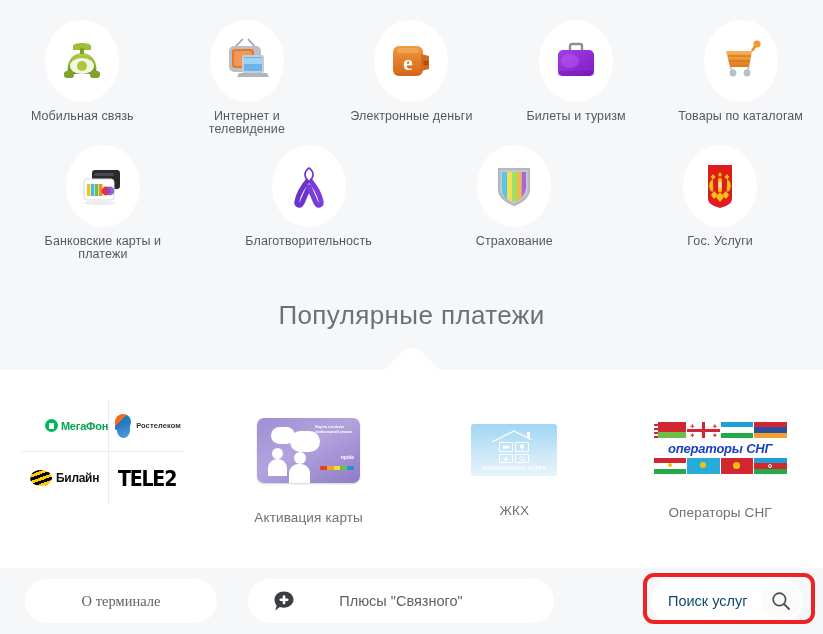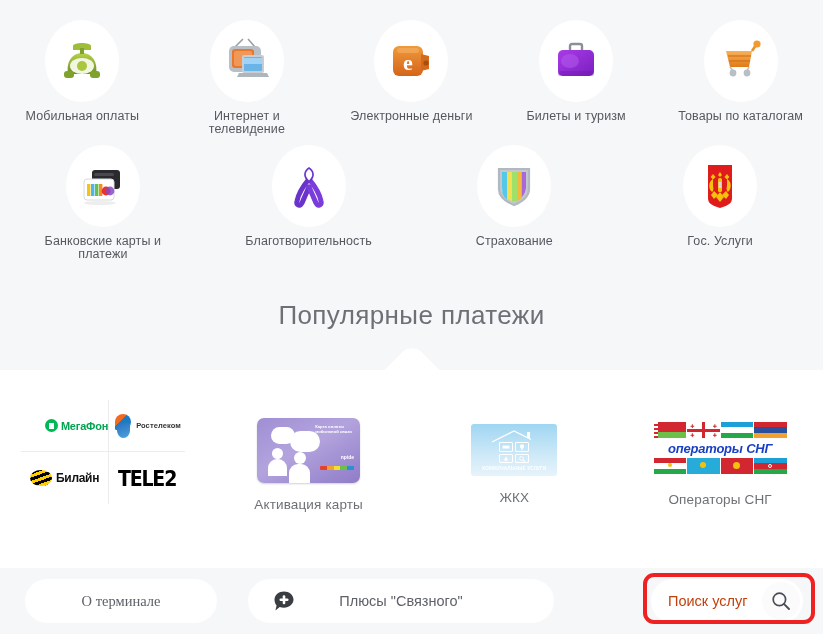--- a/index.html
+++ b/index.html
@@ -56,21 +56,21 @@
   .popular-row {
     position: absolute; left: 0; top: 370px; width: 823px; height: 198px;
     background: #ffffff;
     display: flex;
   }
   .pop-cell {
     flex: 1 1 0; display: flex; flex-direction: column; align-items: center;
     justify-content: flex-start; padding-top: 48px; cursor: pointer;
   }
   .pop-label {
-    font-size: 13.5px; color: #6d7176; text-align: center; margin-top: 14px;
+    font-size: 13.5px; color: #6d7176; text-align: center; margin-top: 27px;
     letter-spacing: .15px;
   }
 
   
   .telecom-grid {
     width: 164px; height: 104px; display: grid;
     grid-template-columns: 1fr 1fr; grid-template-rows: 1fr 1fr;
   }
   .telecom-cell {
     display: flex; align-items: center; justify-content: center;
@@ -209,21 +209,21 @@
   #btn-terminal { left: 25px; top: 11px; width: 192px; height: 44px; font-family: Liberation Serif, serif; }
   #btn-plus { left: 248px; top: 11px; width: 306px; height: 44px; justify-content: flex-start; padding-left: 0; }
   .plus-icon { position: absolute; left: 25px; top: 11px; width: 22px; height: 22px; }
   #btn-plus .plus-label { margin: 0 auto; }
 
   #search-box {
     position: absolute; left: 651px; top: 11px; width: 152px; height: 44px;
     background: #ffffff; border-radius: 24px; display: flex; align-items: center;
     cursor: text;
   }
-  .search-text { margin-left: 17px; font-size: 14.5px; color: #c2410c; text-align: center; }
+  .search-text { margin-left: 17px; font-size: 14.5px; color: #0c4a6e; text-align: center; }
   .search-circle {
     position: absolute; right: 3px; top: 3px; width: 38px; height: 38px;
     border-radius: 50%; background: #fbfbfc;
     display: flex; align-items: center; justify-content: center; cursor: pointer;
   }
   .annot-rect {
     position: absolute; left: 643px; top: 573px; width: 172px; height: 51px;
     border: 4px solid #ee2222; border-radius: 11px; pointer-events: none;
   }
   svg { display: block; }
@@ -248,21 +248,21 @@
               </defs>
             <path d="M10 36 C8 24 14 15 24 15 C34 15 40 24 38 36 Z" fill="url(#gph)"></path>
             <rect x="6" y="33" width="10" height="7" rx="3" fill="#7ea22c"></rect>
             <rect x="32" y="33" width="10" height="7" rx="3" fill="#7ea22c"></rect>
             <path d="M15 8 C15 4 33 4 33 8 L33 12 L15 12 Z" fill="#9ebd3a"></path>
             <rect x="22" y="10" width="4" height="6" fill="#7ea22c"></rect>
             <ellipse cx="24" cy="28" rx="12" ry="8" fill="#f2f6e0"></ellipse>
             <circle cx="24" cy="28" r="5" fill="#a8c73f"></circle>
           </svg>
         </div>
-        <div class="cat-label">Мобильная оплаты</div>
+        <div class="cat-label">Мобильная связь</div>
       </div>
 
       <div class="cat-cell">
         <div class="cat-icon-wrap">
           <svg width="50" height="48" viewBox="0 0 50 48">
             <path d="M13 10 L21 2 M33 10 L26 2" stroke="#9aa0a6" stroke-width="1.6" fill="none"></path>
             <rect x="7" y="9" width="32" height="26" rx="5" fill="#b9bfc6"></rect>
             <rect x="10" y="12" width="22" height="19" rx="3" fill="#e8782a"></rect>
             <rect x="12" y="14" width="18" height="15" rx="2" fill="#f0975a"></rect>
             <rect x="20" y="18" width="22" height="18" rx="2" fill="#c7cdd3"></rect>

